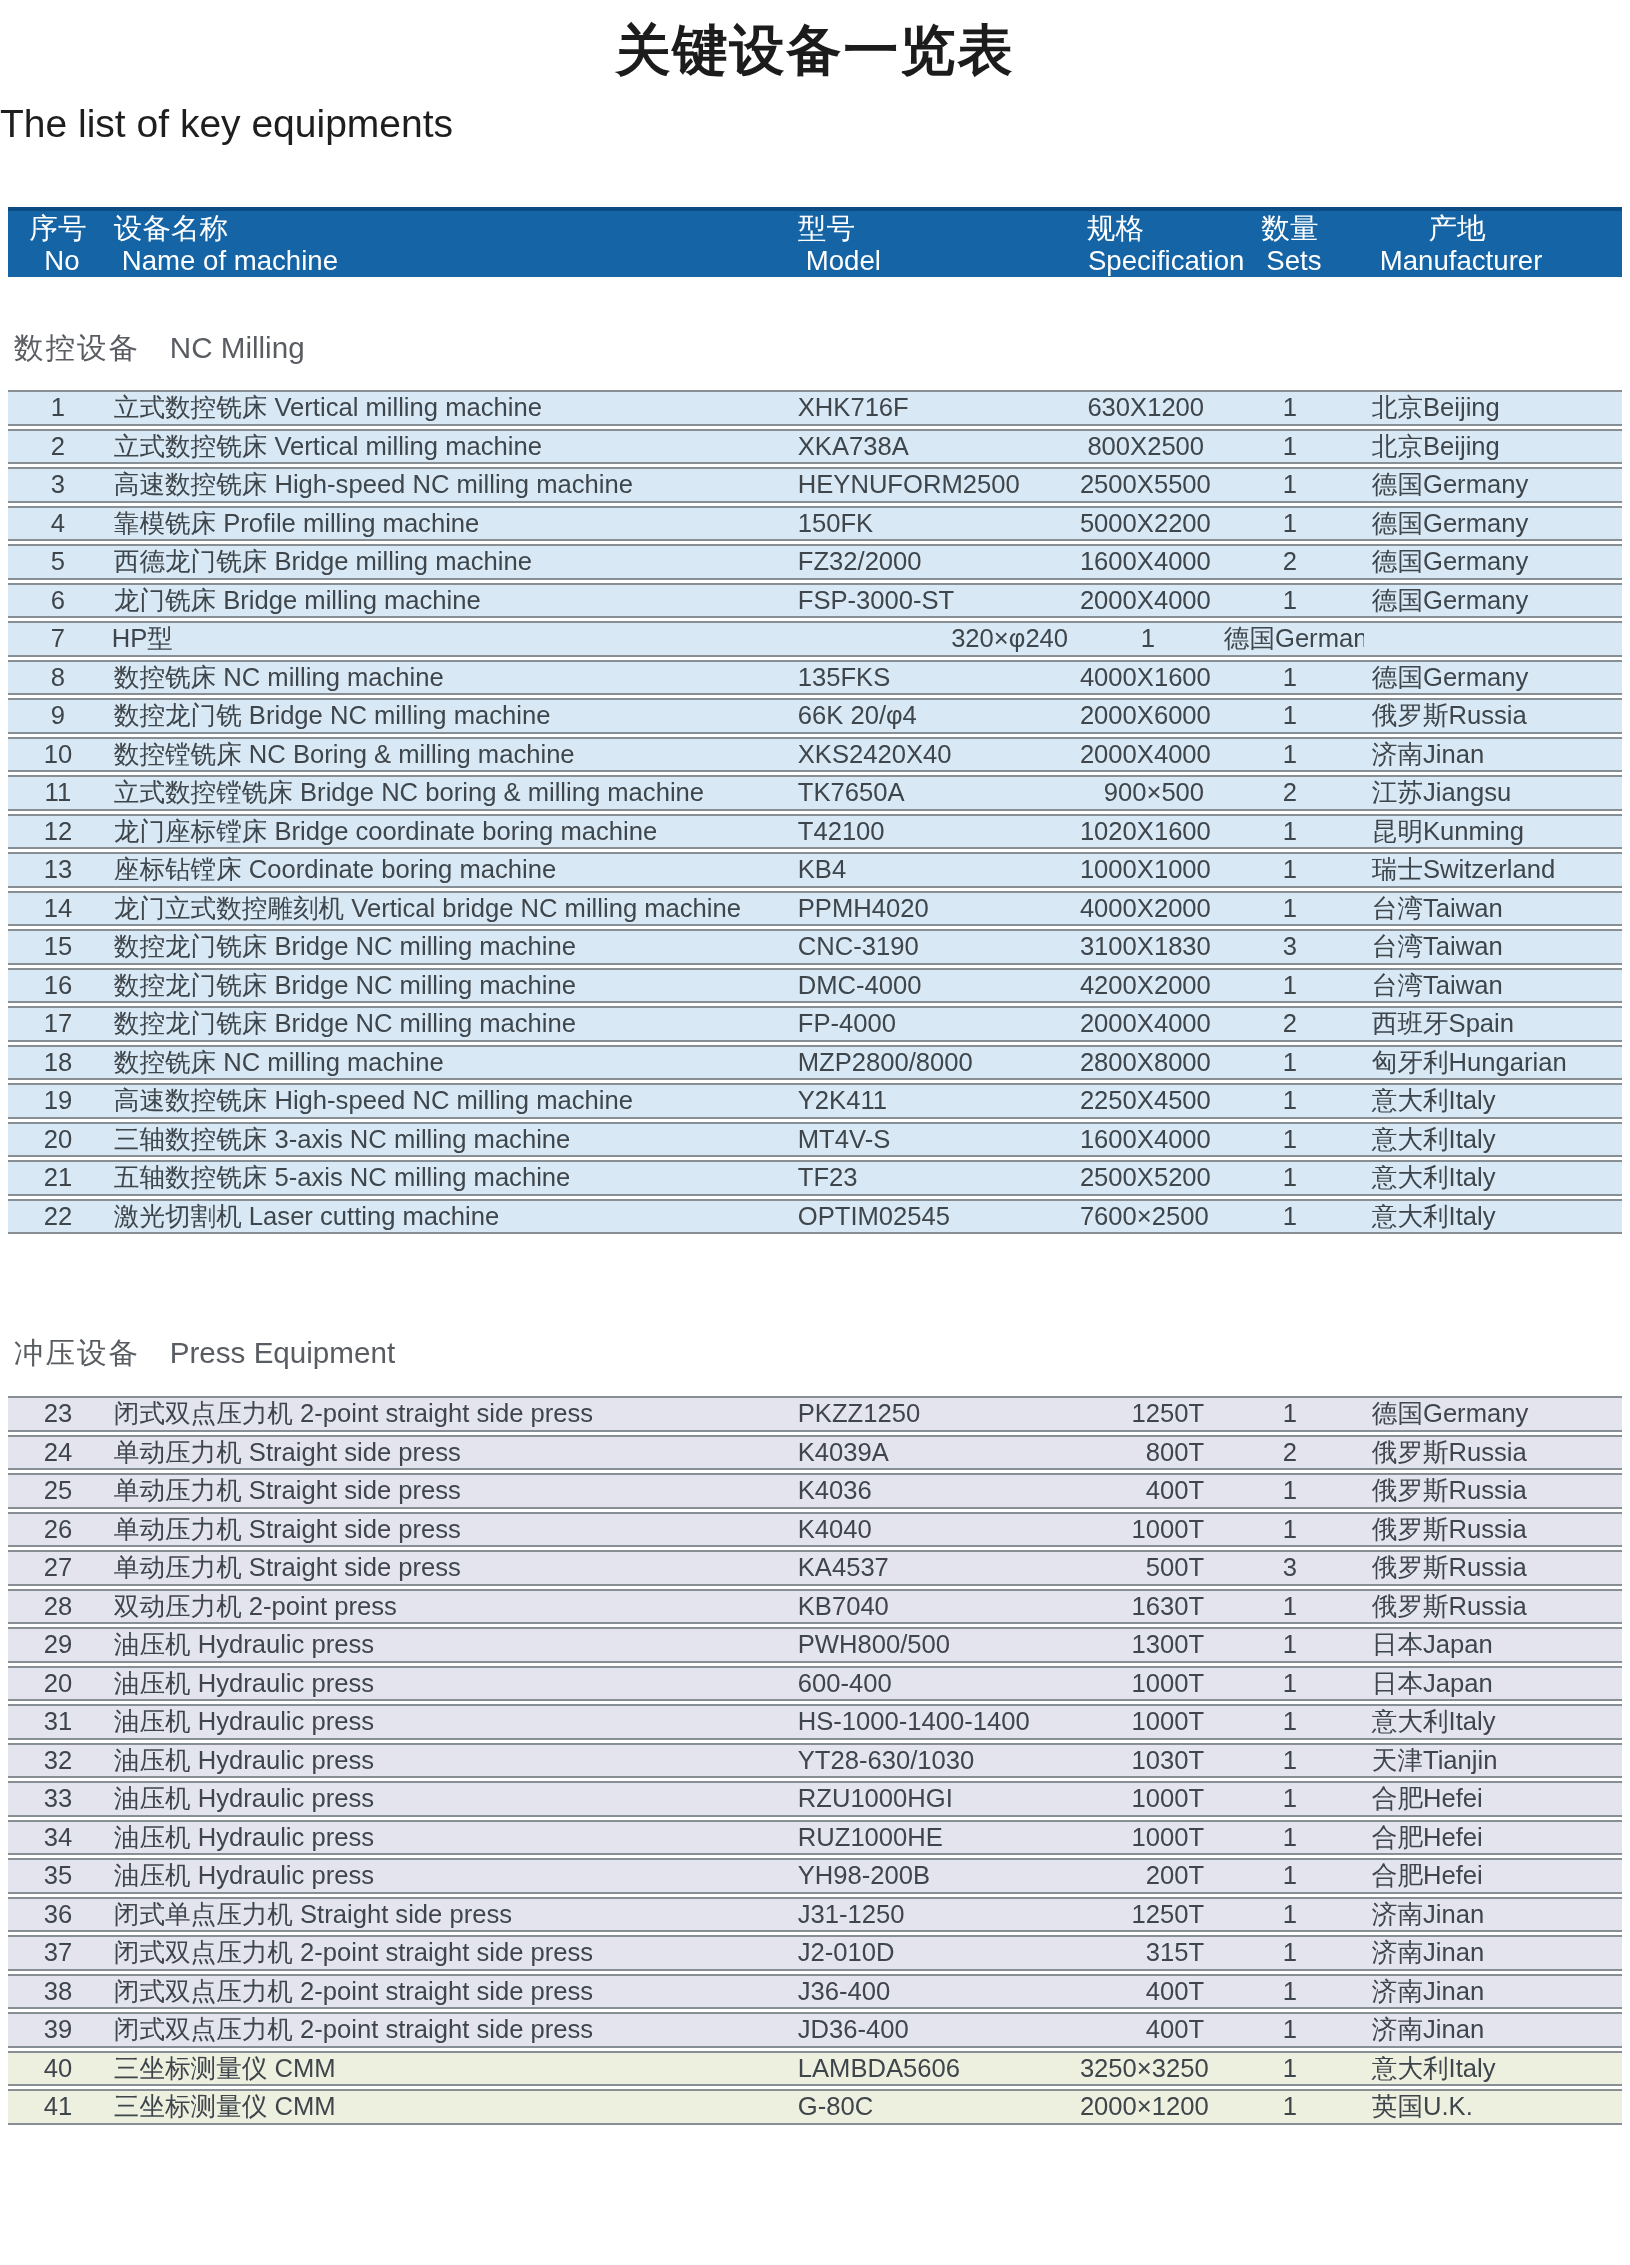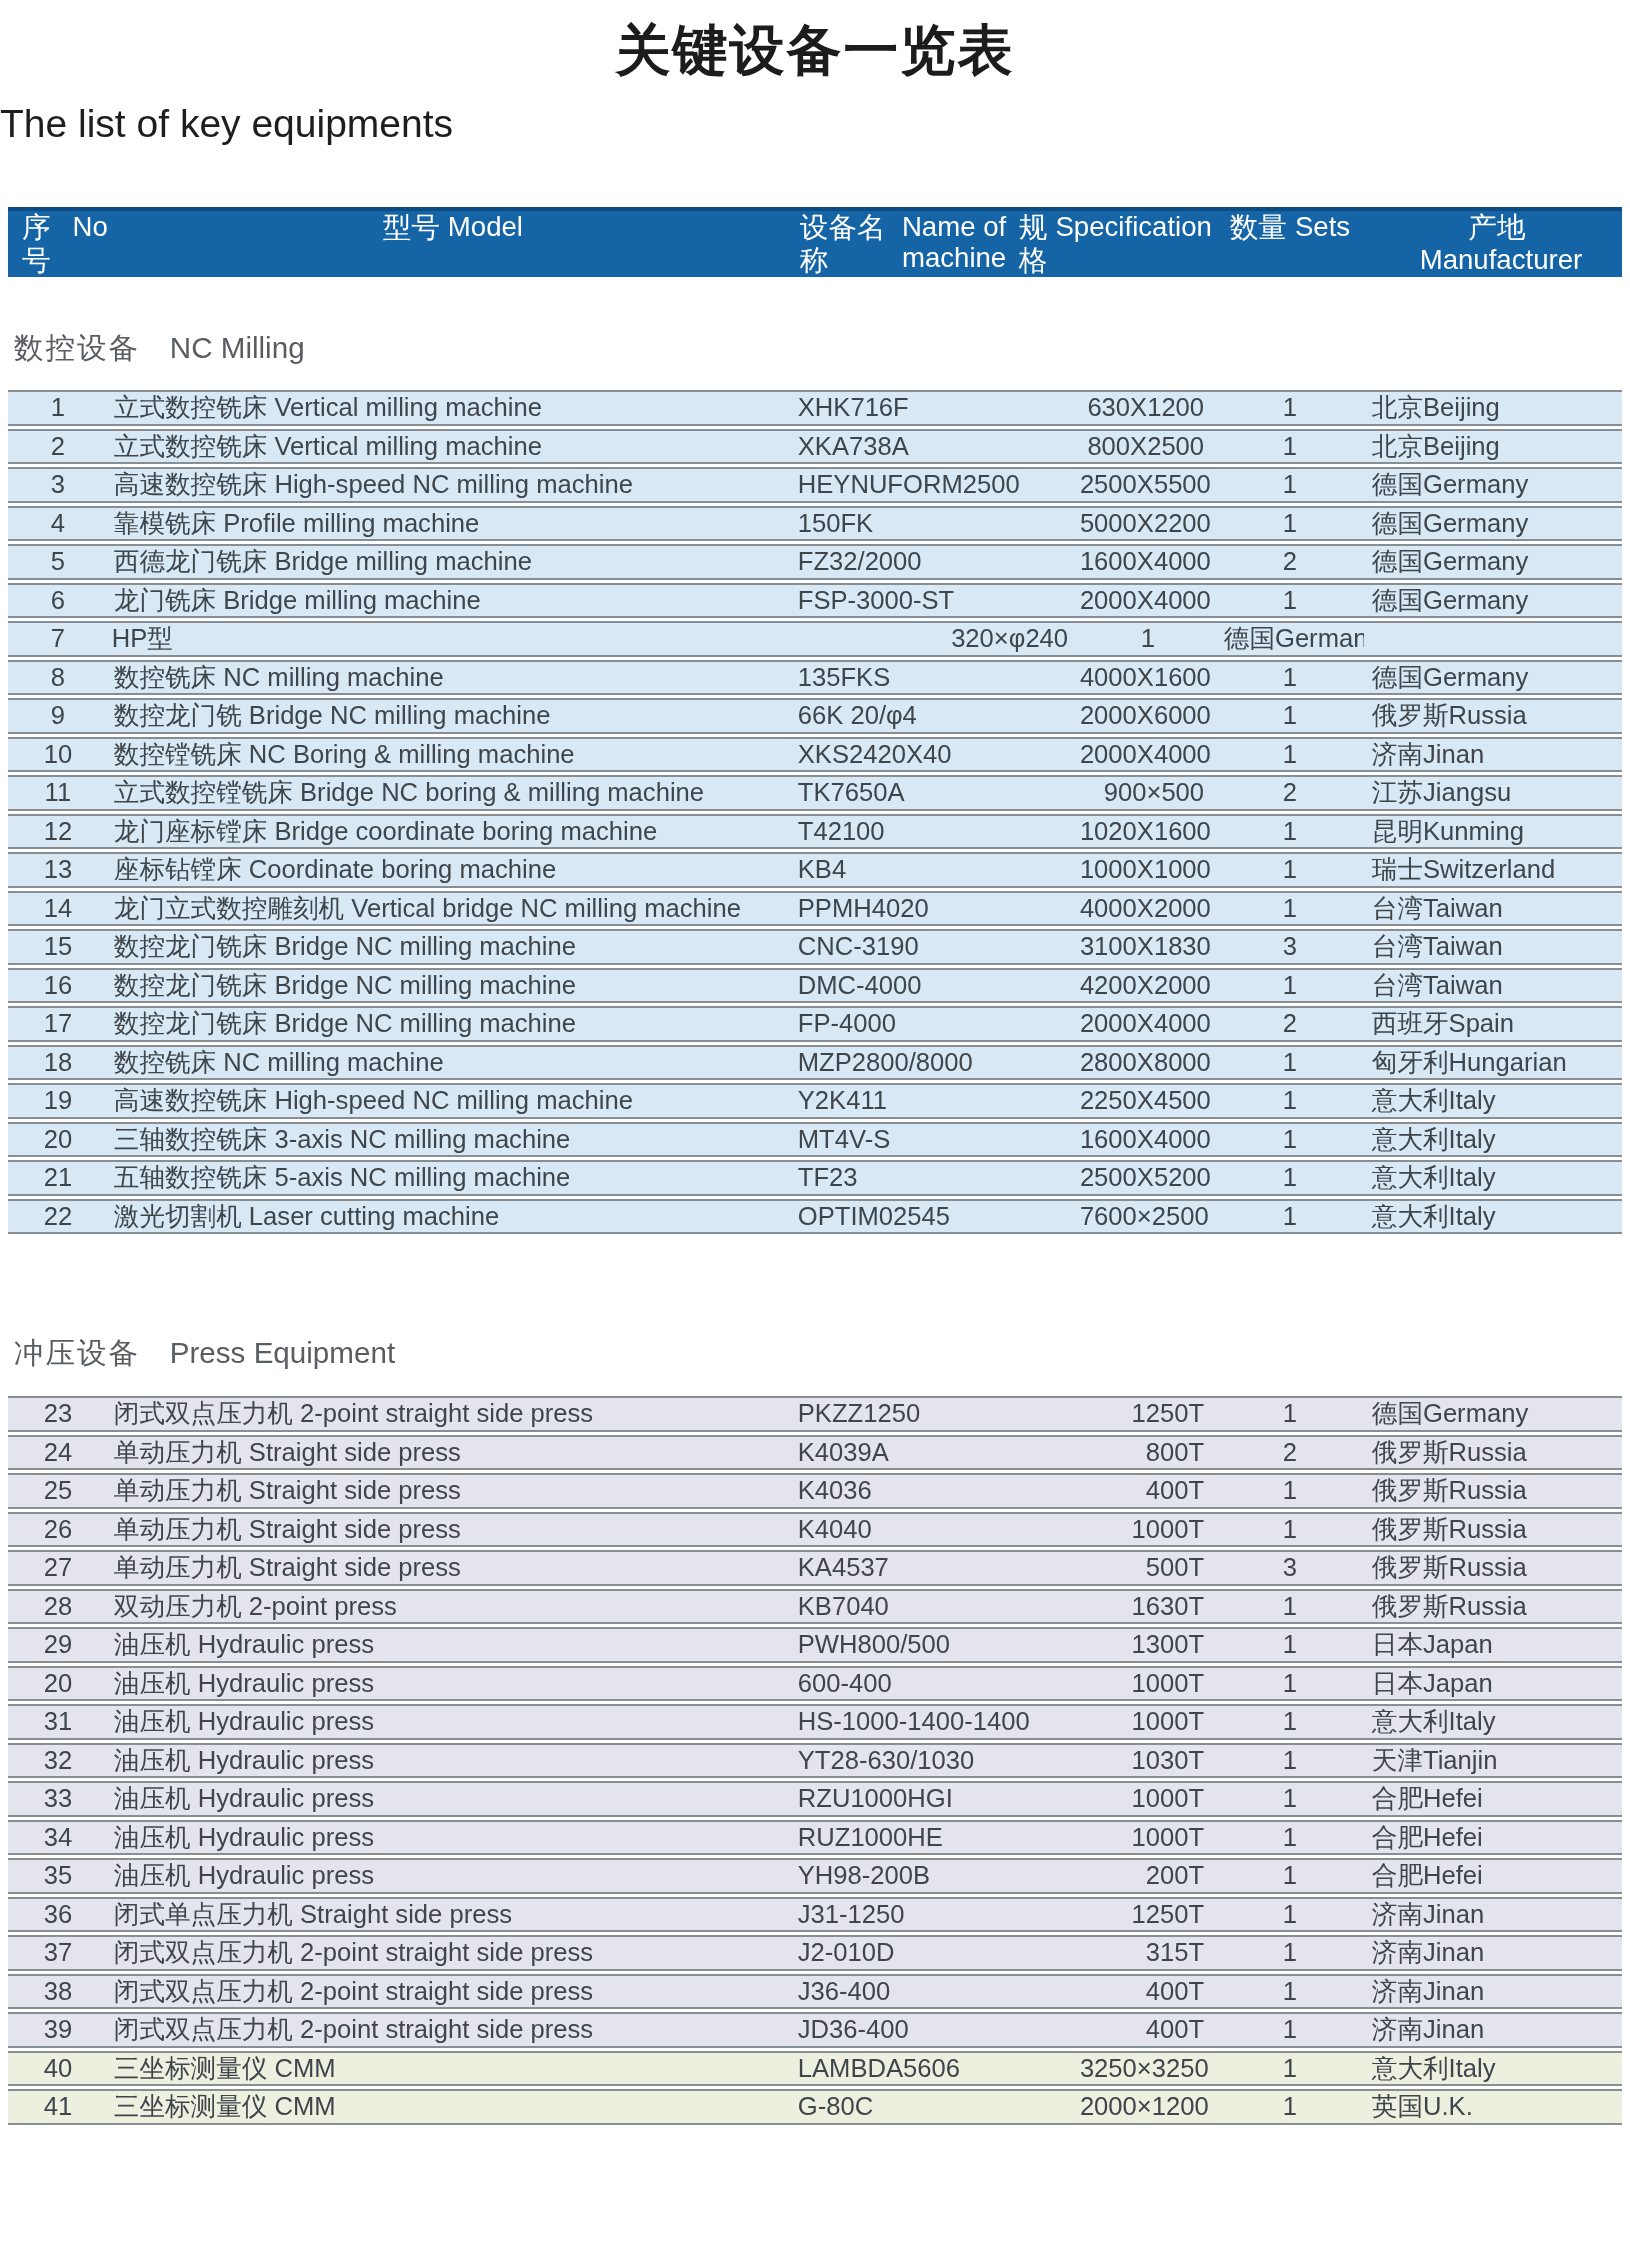--- a/index.html
+++ b/index.html
@@ -24,21 +24,21 @@
   }
 
   .thead {
     margin:61px 7.9px 0 7.9px;
     height:66px;
     background:var(--header_bg);
     border-top:4.9px solid var(--header_top);
     color:#ffffff;
     padding-top:0px;
   }
-  .hcell { display:flex; flex-direction:row; justify-content:center; }
+  .hcell { display:flex; flex-direction:column; justify-content:center; }
   .hcell .zh { font-size:28.6px; line-height:33px; }
   .hcell .en { font-size:27.6px; line-height:31.5px;padding-left:8px; }
   .h-center { text-align:center; }
   .h-left   { text-align:left; padding-left:5.9px; }
   .h-model  { text-align:left; padding-left:3.9px; }
   .h-spec   { text-align:center; padding-right:65px; }
   .h-manu   { align-items:flex-start; padding-left:7.9px; }
   .h-manu .inner { text-align:center; }
 
   .section-label { padding-left:13.8px; color:var(--label); font-size:29.6px; }
@@ -73,27 +73,27 @@
 <div class="page">
 
   <div class="page-title">关键设备一览表</div>
   <div class="page-subtitle">The list of key equipments</div>
 
   <div class="thead grid-cols">
     <div class="hcell h-center">
       <div class="zh">序号</div>
       <div class="en">No</div>
     </div>
+    <div class="hcell h-left">
+      <div class="zh">设备名称</div>
+      <div class="en">Name of machine</div>
+    </div>
     <div class="hcell h-model">
       <div class="zh">型号</div>
       <div class="en">Model</div>
-    </div>
-    <div class="hcell h-left">
-      <div class="zh">设备名称</div>
-      <div class="en">Name of machine</div>
     </div>
     <div class="hcell h-spec">
       <div class="zh">规格</div>
       <div class="en">Specification</div>
     </div>
     <div class="hcell h-center">
       <div class="zh">数量</div>
       <div class="en">Sets</div>
     </div>
     <div class="hcell h-manu">

